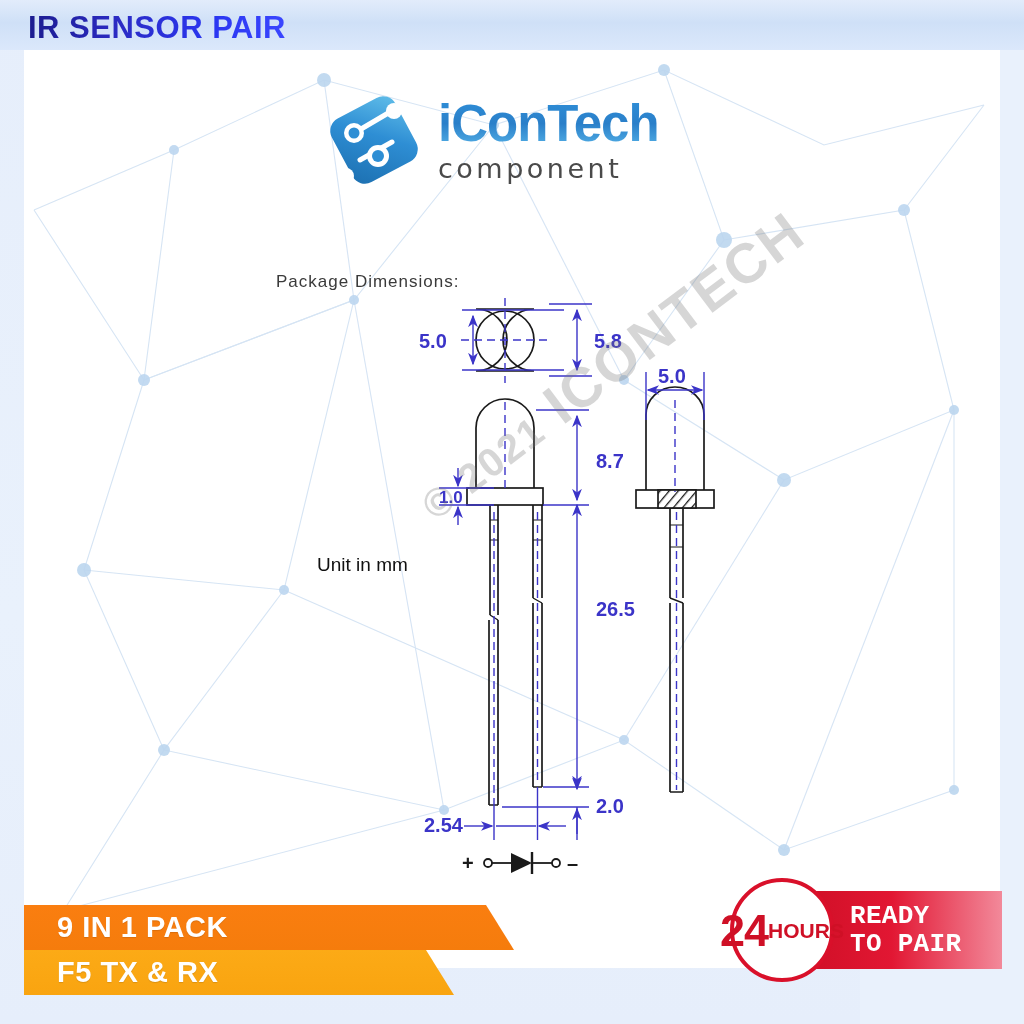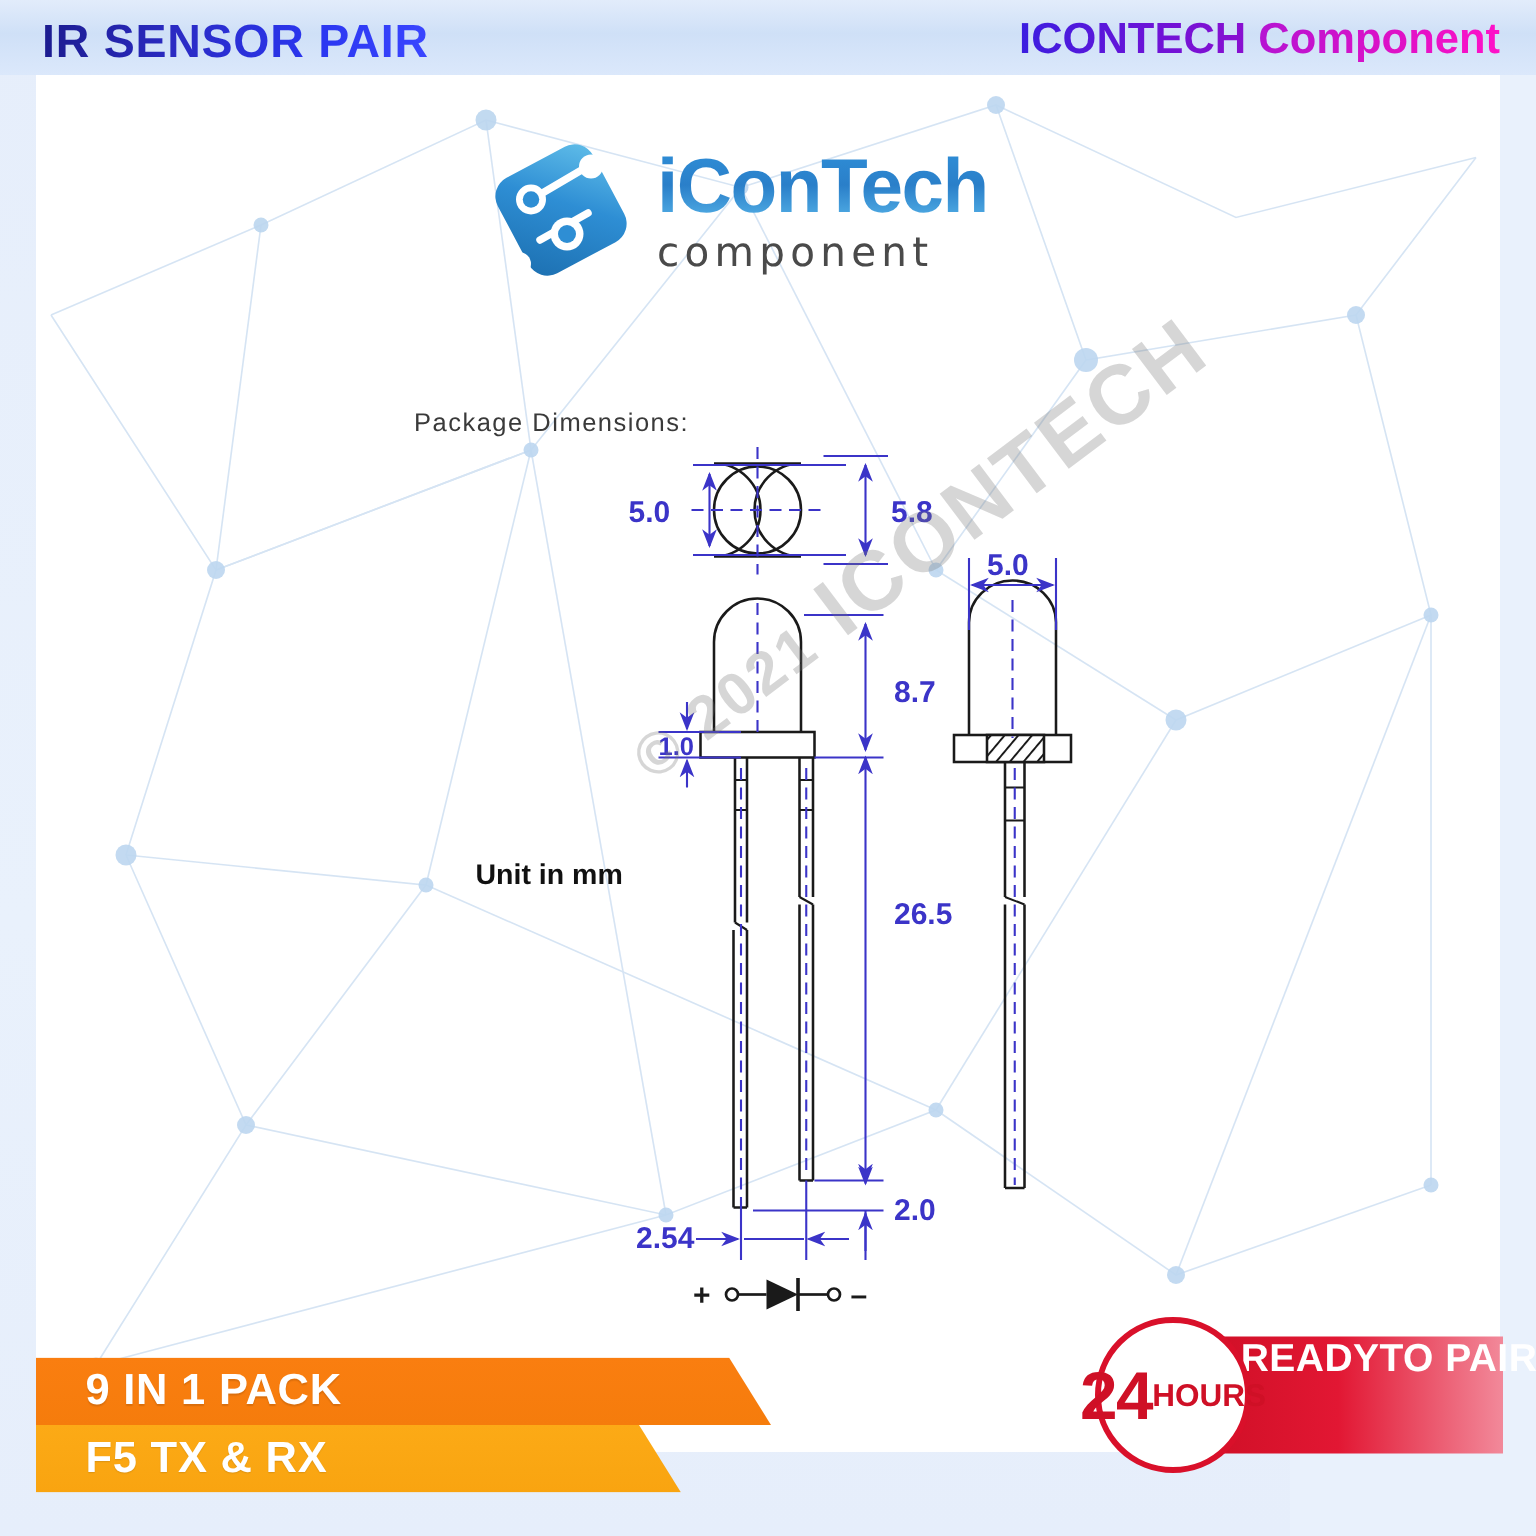--- a/index.html
+++ b/index.html
@@ -64,22 +64,22 @@
   }
 
   
   .pkg-dim {
     position: absolute; left: 252px; top: 222px;
     font-family: Liberation Sans, sans-serif;
     font-size: 17px; color: #3a3a3a; letter-spacing: 1px;
     white-space: nowrap;
   }
   .unit-mm {
-    position: absolute; left: 293px; top: 523px;
-    font-size: 19px; color: #111; white-space: nowrap; font-weight: bold;
+    position: absolute; left: 293px; top: 504px;
+    font-size: 19px; color: #111; white-space: nowrap;
   }
   .drawing { position: absolute; left: 0; top: 0; width: 976px; height: 918px; }
 
   .watermark {
     position: absolute; left: 380px; top: 430px;
     font-size: 56px; font-weight: bold; color: rgba(120,120,120,0.30);
     transform: rotate(-37deg); transform-origin: left top;
     white-space: nowrap; letter-spacing: 2px;
     font-family: "Liberation Sans", sans-serif;
     pointer-events: none;
@@ -120,37 +120,34 @@
     letter-spacing: -1px; margin-top: 2px;
   }
   .badge-hours {
     font-size: 21px; font-weight: bold; color: #cf1026;
     letter-spacing: 0px; line-height: 1; margin-top: 1px;
   }
   .badge-bar {
     position: absolute; left: 72px; top: 13px; width: 200px; height: 78px;
     background: linear-gradient(90deg,#cf0f26 0%, #e21733 45%, #f2899a 100%);
     z-index: 2; padding-left: 48px;
-    display: flex; justify-content: center;
+    display: flex; flex-direction: column; justify-content: center; font-family: Liberation Mono, monospace;
   }
   .badge-bar div {
     color: #fff; font-weight: bold; font-size: 26px; line-height: 1.08;
     letter-spacing: .3px; white-space: nowrap;
   }
 </style>
 </head>
 <body>
 
 <div id="page">
 
   <div class="header-band">
     <div class="title-left">IR SENSOR PAIR</div>
-    <div class="title-right">
-      <span class="t-brand">ICONTECH</span><span>&nbsp;</span><span class="t-sub">Component</span>
-    </div>
   </div>
 
   <div class="panel">
 
     <svg class="bg-net" viewBox="0 0 976 918">
       <g stroke="#cfe0f2" stroke-width="1.1" fill="none" opacity="0.85">
         <path d="M10 160 L150 100 L300 30 L470 75 L640 20 L800 95 L960 55"></path>
         <path d="M10 160 L120 330 L60 520 L140 700 L40 860"></path>
         <path d="M150 100 L120 330 L330 250 L470 75"></path>
         <path d="M330 250 L300 30"></path>

